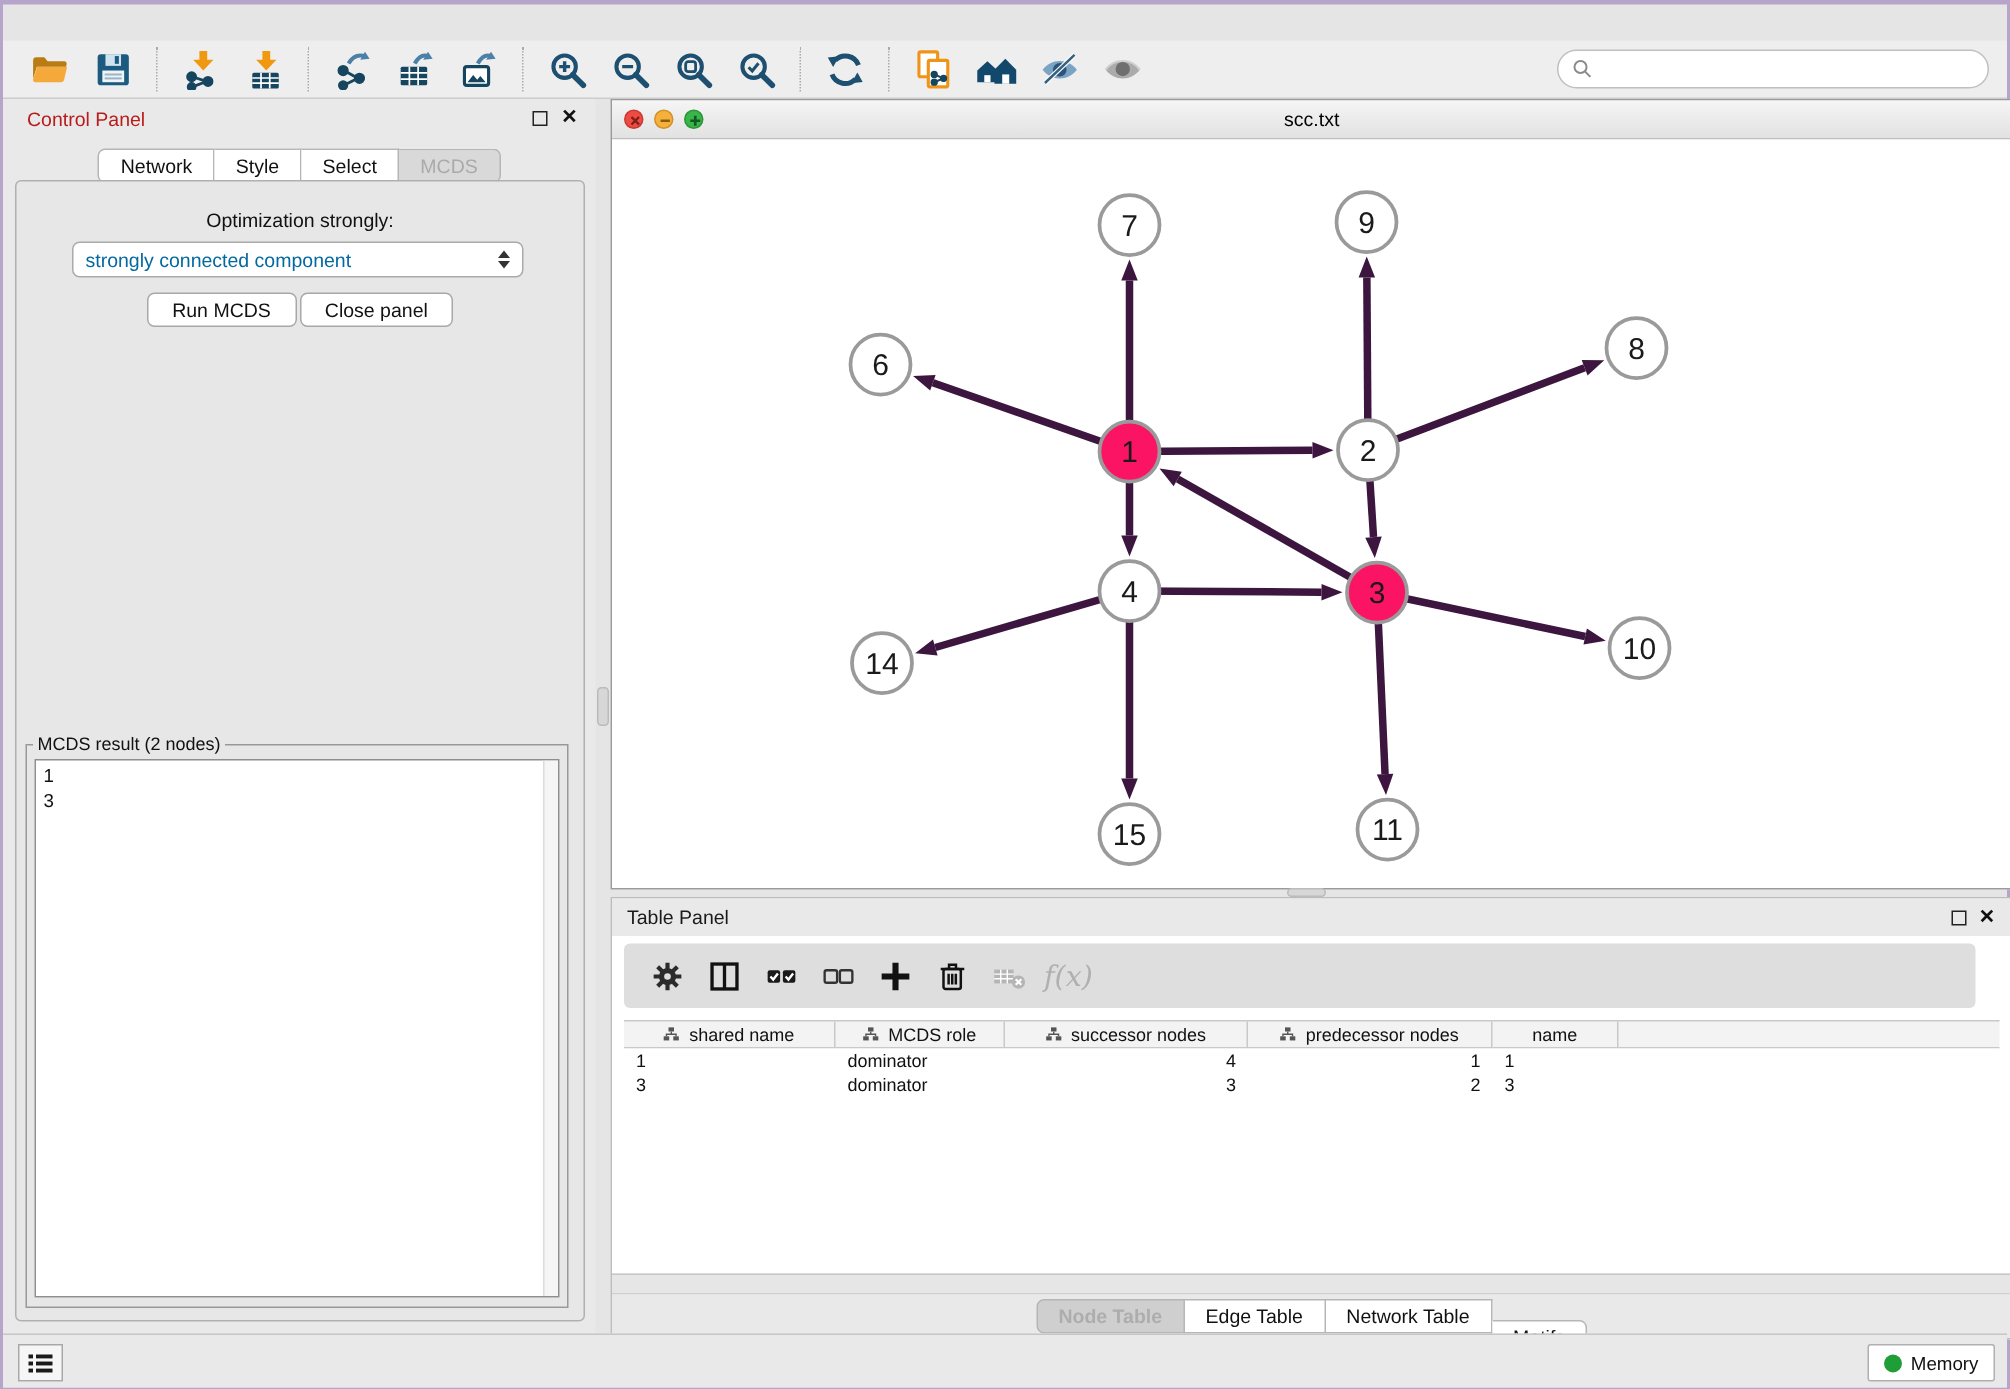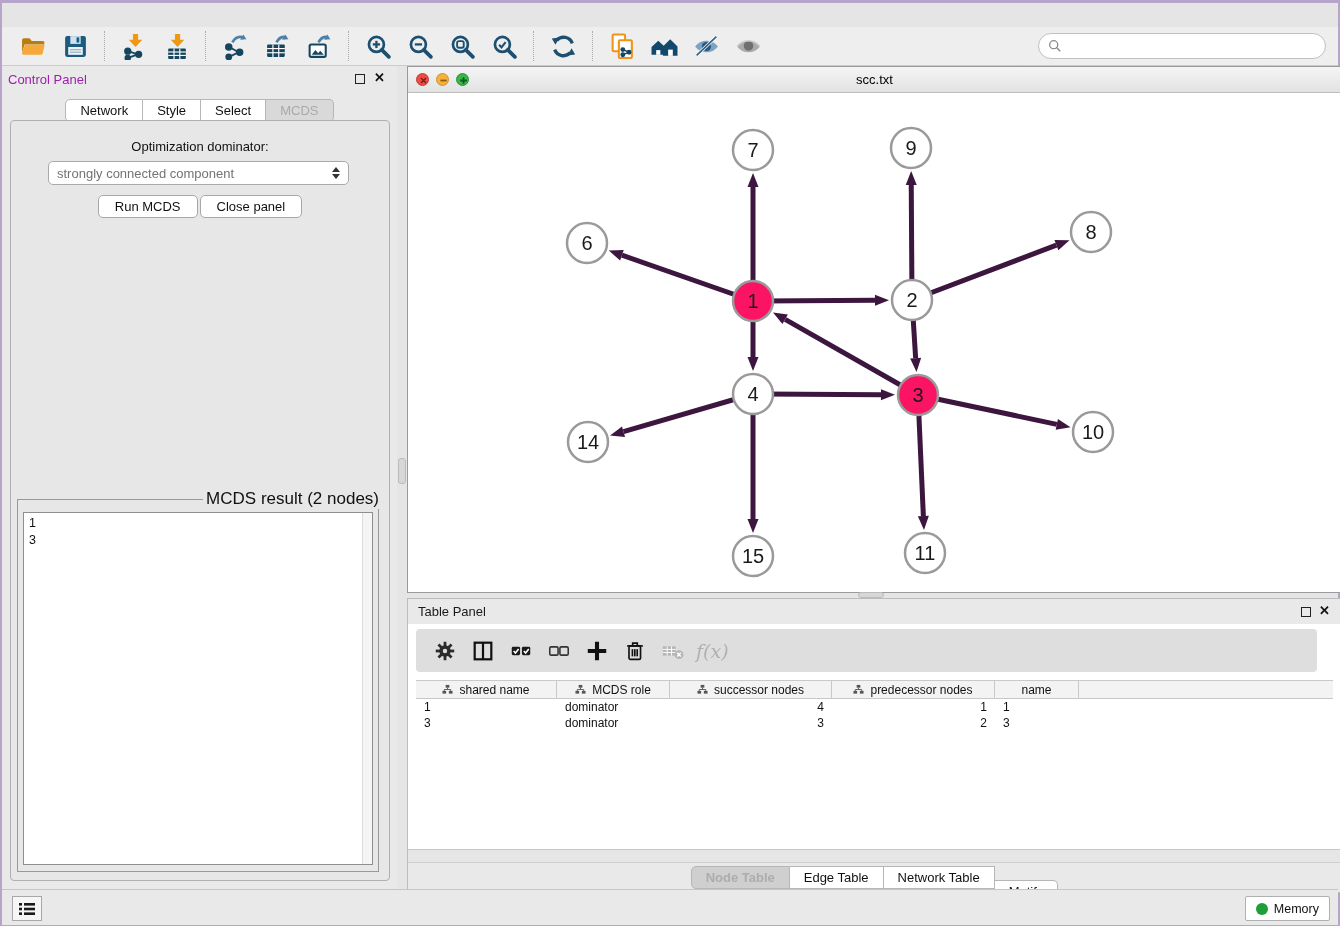--- a/index.html
+++ b/index.html
@@ -19,45 +19,45 @@
   .tb { width:32px; height:32px; border:none; background:transparent; display:flex; align-items:center; justify-content:center; margin:0 5px; cursor:pointer; }
   .tb svg { width:27px; height:27px; }
   .tsep { width:1px; height:30px; margin:0 8px; border-left:1px dotted #aaa; }
   .search { position:absolute; right:12px; top:6px; width:288px; height:26px; background:#fff; border:1px solid #c0c0c0; border-radius:13px; display:flex; align-items:center; padding:0 9px; }
   .search svg { width:14px; height:14px; margin-right:5px; flex:none; }
   .search input { border:none; outline:none; flex:1; font-size:13px; font-family:"Liberation Sans",sans-serif; background:transparent; }
 
   
   .control-panel { position:absolute; left:0; top:63px; width:395px; height:827px; background:#e9e9e9; }
   .panel-head { position:relative; height:26px; }
-  .panel-head .ph-title { position:absolute; left:6px; top:6px; font-size:13px; color:#a21caf; }
+  .panel-head .ph-title { position:absolute; left:16px; top:6px; font-size:13px; color:#b91c1c; }
   .ph-float { position:absolute; top:8px; width:10px; height:10px; border:1.5px solid #222; background:transparent; cursor:pointer; }
   .ph-close { position:absolute; top:4px; font-size:13px; font-weight:bold; color:#111; cursor:pointer; }
   .cp-float { right:32px; } .cp-close { right:12px; }
 
   .seg-row { position:absolute; left:0; width:100%; display:flex; justify-content:center; }
   .cp-tabs { top:33px;align-items:center; }
   .seg { font-size:13px; padding:3px 14px; background:#fff; border:1px solid #b6b6b6; border-left:none; color:#111; cursor:pointer; }
   .seg:first-child { border-left:1px solid #b6b6b6; border-radius:5px 0 0 5px; }
   .seg:last-child { border-radius:0 5px 5px 0; }
   .seg.active { background:#d9d9d9; color:#aaaaaa; }
 
   .cp-content { position:absolute; left:8px; right:7px; top:54px; bottom:12px; background:#e7e7e7; border:1px solid #b0b0b0; border-radius:4px; }
   .opt-label { position:absolute; left:0; right:0; top:18px; text-align:center; font-size:13px; color:#111; }
   .cp-select { position:absolute; left:37px; right:40px; top:40px; height:24px; background:#fff; border:1px solid #aaa; border-radius:5px;
-               display:flex; align-items:center; padding:0 8px; font-size:13px; color:#737373; cursor:pointer; }
+               display:flex; align-items:center; padding:0 8px; font-size:13px; color:#0369a1; cursor:pointer; }
   .cp-select .stepper { margin-left:auto; display:flex; flex-direction:column; align-items:center; gap:2px; }
   .stepper i { width:0; height:0; border-left:4px solid transparent; border-right:4px solid transparent; display:block; }
   .stepper .up { border-bottom:5px solid #333; }
   .stepper .dn { border-top:5px solid #333; }
   .cp-buttons { position:absolute; left:0; right:0; top:74px; display:flex; justify-content:center; gap:2px; }
   .btn { background:#fff; border:1px solid #a8a8a8; border-radius:5px; font-size:13px; color:#111; padding:3px 16px; cursor:pointer; font-family:"Liberation Sans",sans-serif; }
 
   .mcds-result { position:absolute; left:6px; right:10px; top:368px; bottom:8px; border:1px solid #999; background:#e7e7e7; }
-  .mcds-result legend { font-size:17px; color:#111; margin-left:4px; padding:0 3px;text-align:right; }
+  .mcds-result legend { font-size:12px; color:#111; margin-left:4px; padding:0 3px; }
   .result-box { position:absolute; left:5px; right:5px; top:3px; bottom:6px; background:#fff; border:1px solid #8e8e8e; overflow:hidden; }
   .result-text { padding:2px 5px; font-size:12.5px; line-height:17px; color:#111; white-space:pre; }
   .result-scroll { position:absolute; right:0; top:0; bottom:0; width:10px; background:#f5f5f5; border-left:1px solid #dcdcdc; }
 
   
   .vsplit { position:absolute; left:396px; top:455px; width:8px; height:26px; background:#d7d7d7; border:1px solid #bbb; border-radius:3px; cursor:col-resize; }
   .hsplit { position:absolute; left:856px; top:589px; width:26px; height:6px; background:#d7d7d7; border:1px solid #bbb; border-radius:3px; cursor:row-resize; }
 
   
   .net-window { position:absolute; left:405px; top:63px; width:935px; height:527px; background:#fff; border:1px solid #9a9a9a; }
@@ -287,21 +287,21 @@
       <span class="ph-float cp-float"></span>
       <span class="ph-close cp-close">✕</span>
     </div>
     <div class="seg-row cp-tabs">
         <div class="seg">Network</div>
         <div class="seg">Style</div>
         <div class="seg">Select</div>
         <div class="seg active">MCDS</div>
       </div>
     <div class="cp-content">
-      <div class="opt-label">Optimization dominator:</div>
+      <div class="opt-label">Optimization strongly:</div>
       <div class="cp-select">
         <span>strongly connected component</span>
         <span class="stepper">
             <i class="up"></i>
             <i class="dn"></i>
           </span>
       </div>
       <div class="cp-buttons">
         <button class="btn">Run MCDS</button>
         <button class="btn">Close panel</button>

